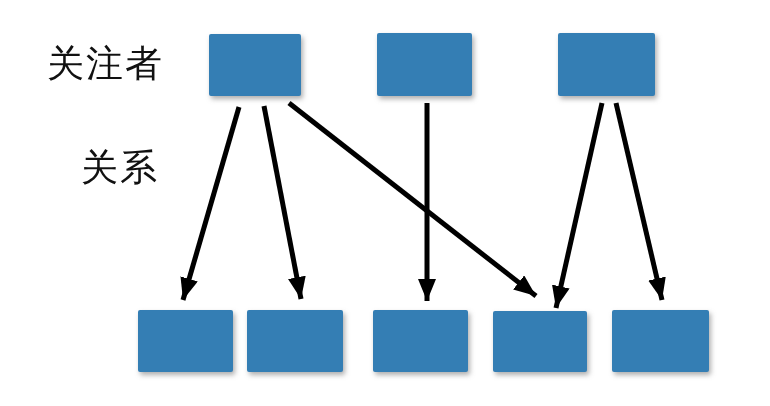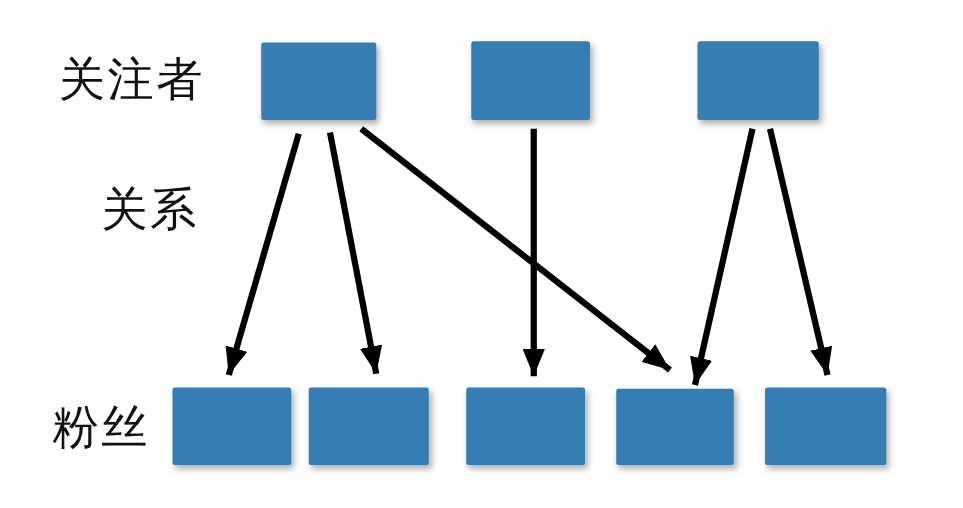--- a/index.html
+++ b/index.html
@@ -41,21 +41,20 @@
 </style>
 </head>
 <body>
 
 <div id="canvas">
 
   <div class="row-label" id="label-followers">关注者</div>
 
   <div class="row-label" id="label-relation">关系</div>
 
-  <div class="row-label" id="label-fans">粉丝</div>
 
   <svg id="arrows" width="770" height="406" viewBox="0 0 770 406">
     <defs>
       <marker id="arrowhead" markerUnits="userSpaceOnUse" markerWidth="22" markerHeight="18" refX="22" refY="9" orient="auto">
         <polygon points="0 0, 22 9, 0 18" fill="#000000"></polygon>
       </marker>
     </defs>
   <line x1="239" y1="107" x2="183" y2="300" stroke="#000000" stroke-width="5" marker-end="url(#arrowhead)"></line>
       <line x1="264" y1="106" x2="301" y2="299" stroke="#000000" stroke-width="5" marker-end="url(#arrowhead)"></line>
       <line x1="289" y1="103" x2="536" y2="296" stroke="#000000" stroke-width="5" marker-end="url(#arrowhead)"></line>

